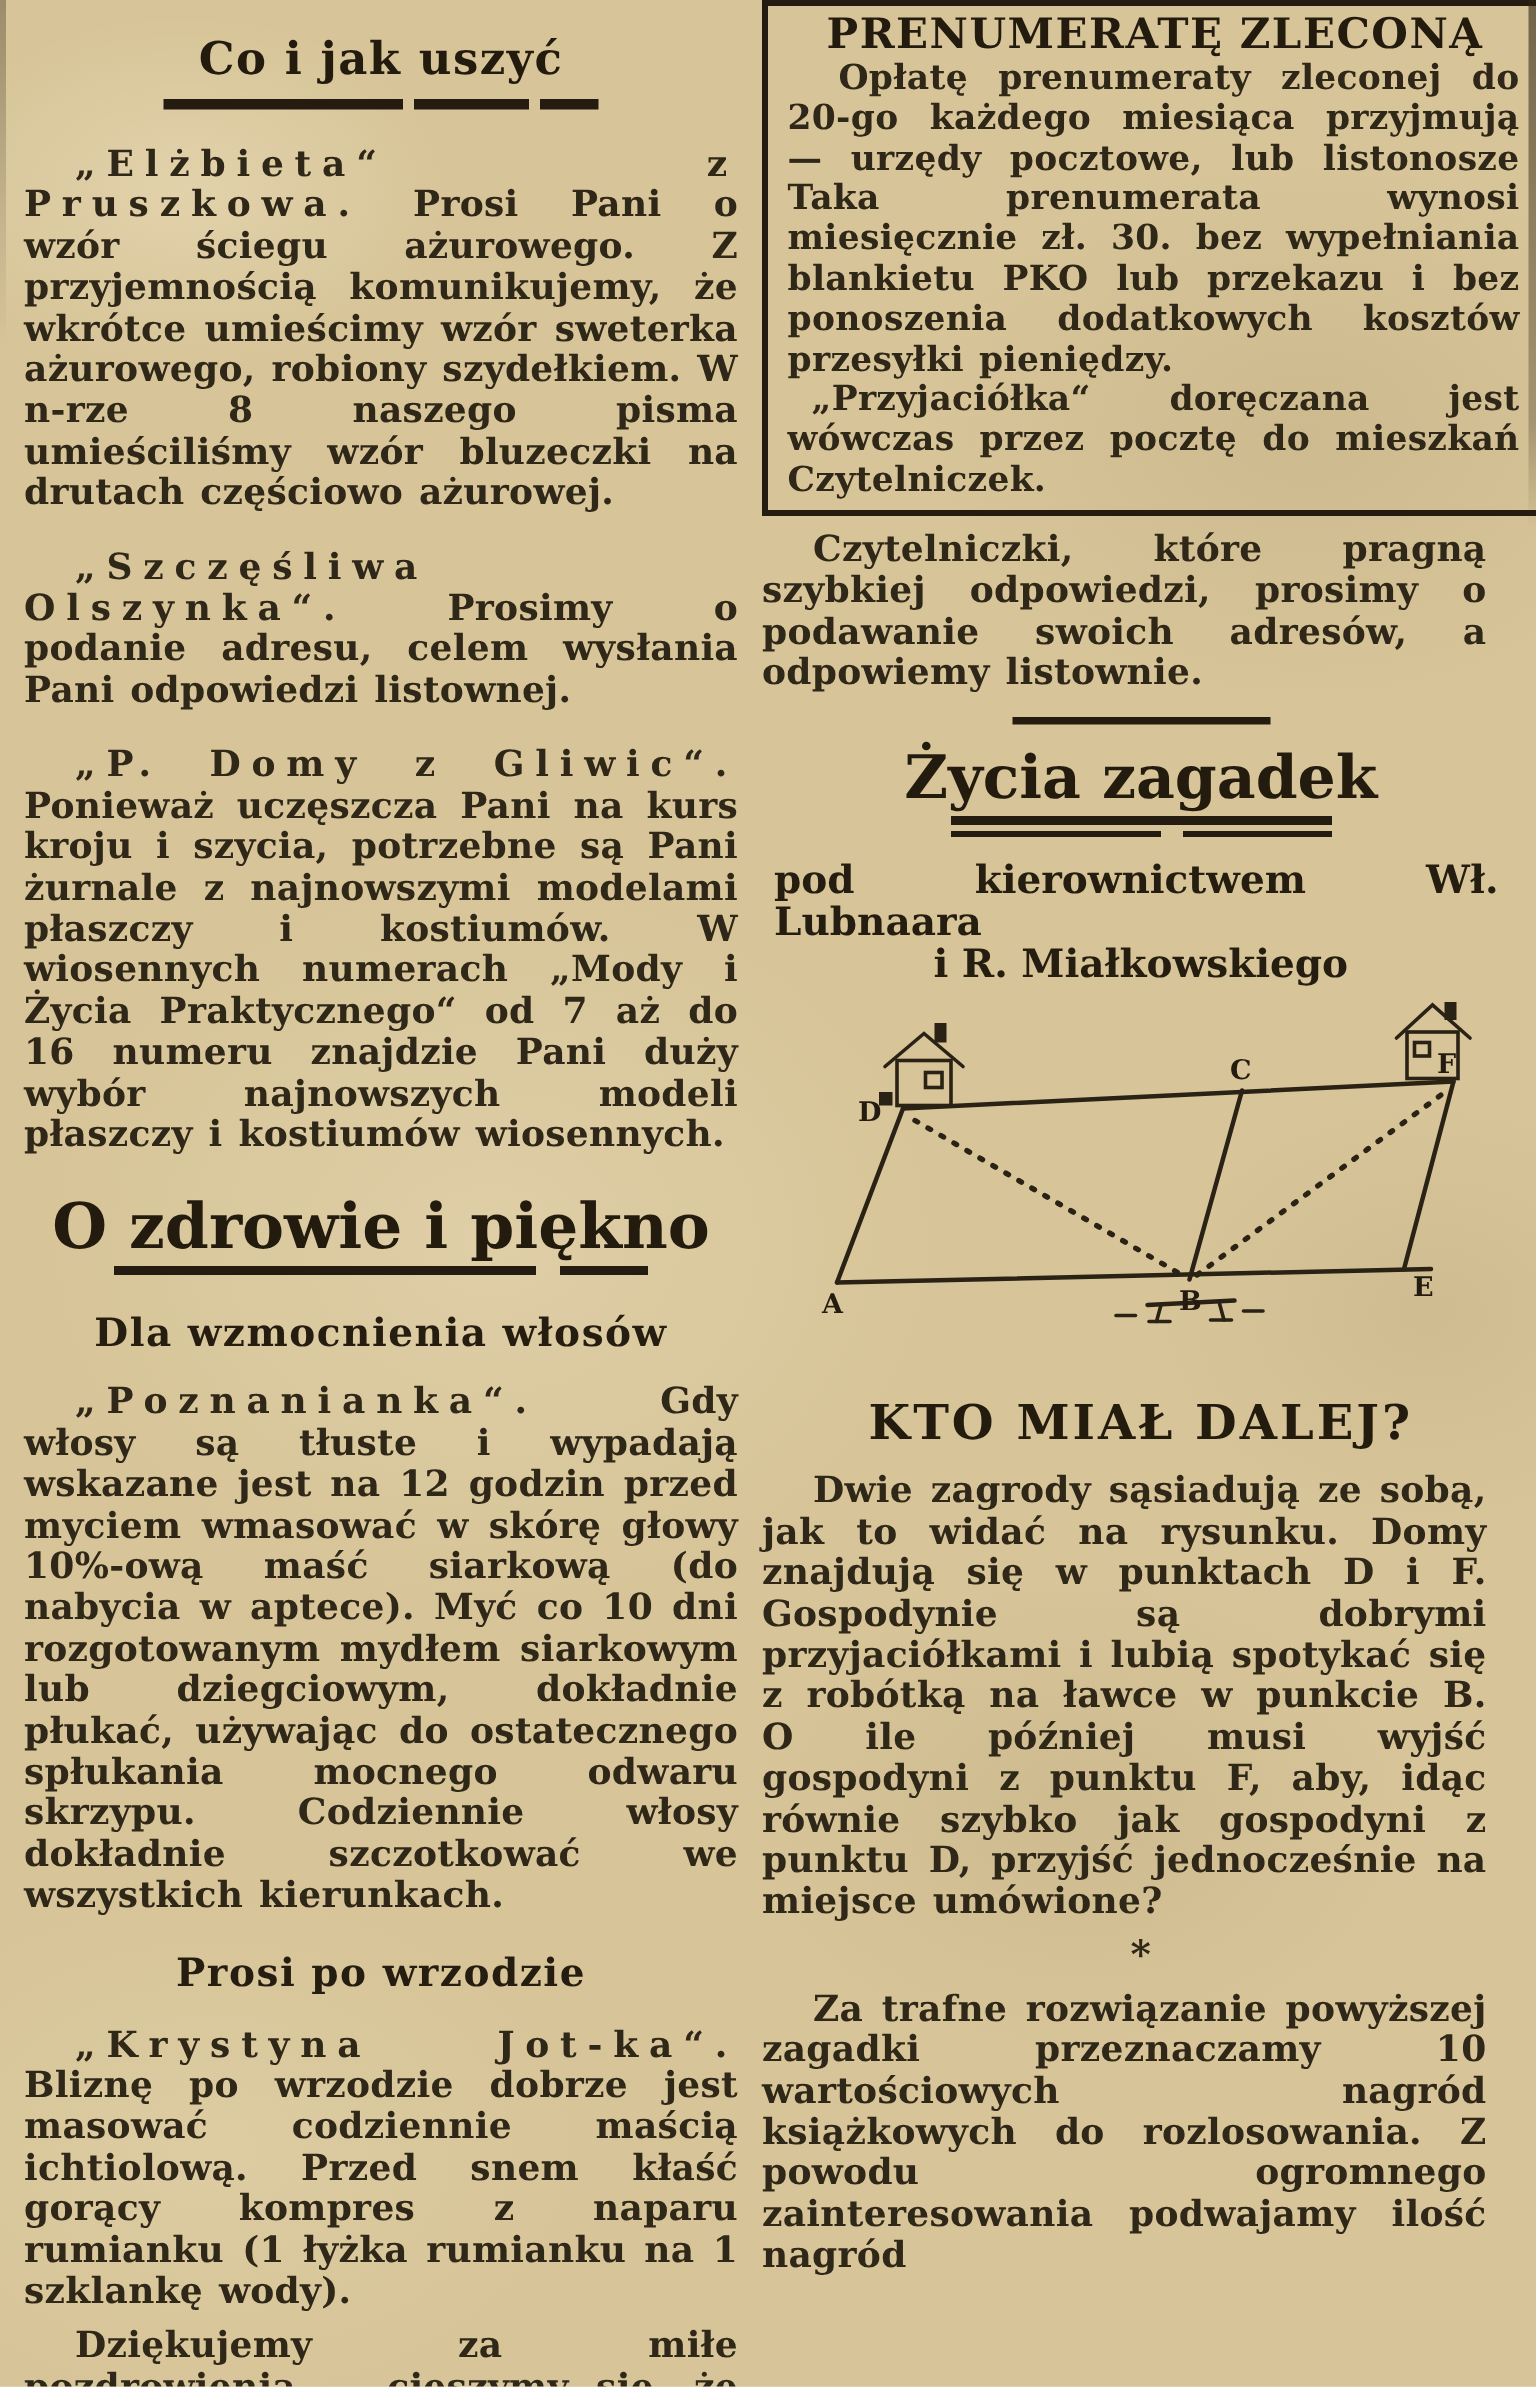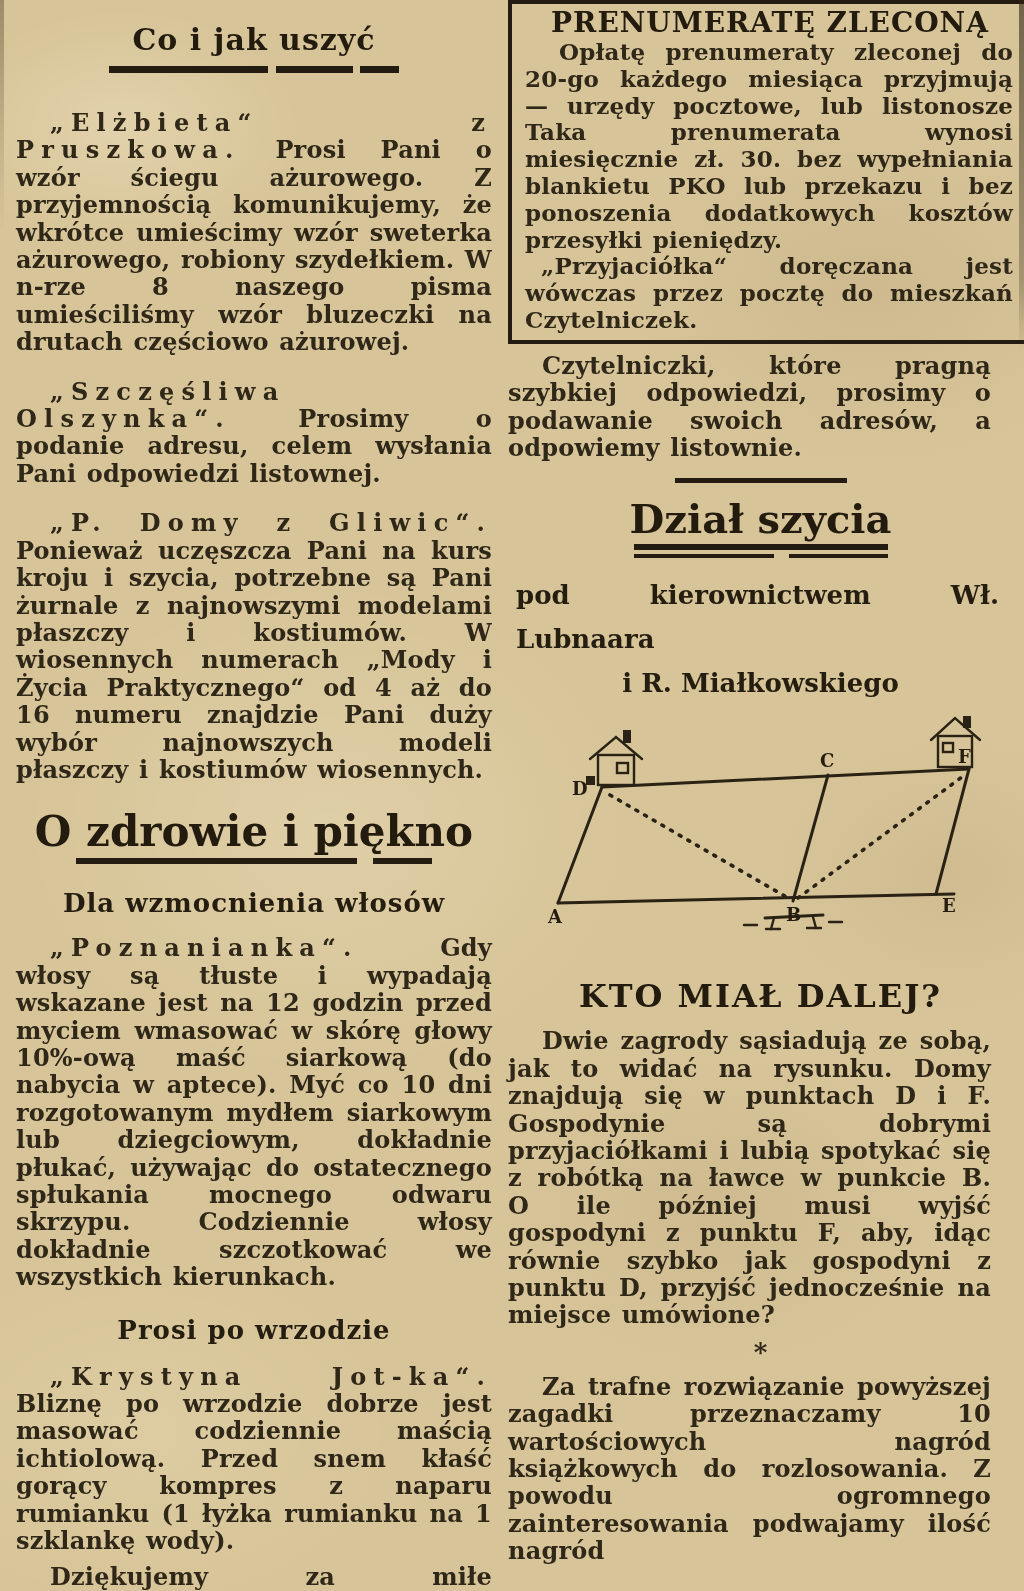--- a/index.html
+++ b/index.html
@@ -32,21 +32,21 @@
   
   .h-main{
     margin:18px 0 0;text-align:center;
     font-size:30px;line-height:44px;font-weight:700;color:#221b0e;
     letter-spacing:1px;
   }
   .rule-h1{
     width:290px;height:7px;margin:4px auto 0;
     background:linear-gradient(90deg,#241c10 0 55%,transparent 55% 57.5%,#241c10 57.5% 84%,transparent 84% 86.5%,#241c10 86.5% 100%);
   }
-  .p-letter1{margin-top:36px;}
+  .p-letter1{margin-top:22px;}
   .p-letter2{margin-top:22px;}
   .p-letter3{margin-top:22px;}
   .h-health{
     margin:26px 0 0;text-align:center;
     font-size:42px;line-height:46px;font-weight:700;color:#221b0e;
   }
   .rule-h2{
     width:356px;height:6px;margin:3px auto 0;
     background:linear-gradient(90deg,#241c10 0 79%,transparent 79% 83.5%,#241c10 83.5% 100%);
   }
@@ -78,21 +78,21 @@
   .divider{width:172px;height:5px;margin:17px auto 0;background:#241c10;}
   .h-puzzle{
     margin:13px 0 0;text-align:center;
     font-size:40px;line-height:46px;font-weight:700;color:#221b0e;
   }
   .rule-dz1{width:254px;height:6px;margin:2px auto 0;background:#241c10;}
   .rule-dz2{
     width:254px;height:4px;margin:4px auto 0;
     background:linear-gradient(90deg,#241c10 0 55%,transparent 55% 61%,#241c10 61% 100%);
   }
-  .byline{font-weight:700;font-size:26px;line-height:44px;color:#251e10;}
+  .byline{font-weight:700;font-size:26px;line-height:28px;color:#251e10;}
   .byline-1{margin-top:15px;text-align:justify;text-align-last:justify;padding:0 14px 0 8px;}
   .byline-2{text-align:center;}
   .diagram{display:block;margin:10px 0 0 14px;}
   .riddle-title{
     margin-top:34px;text-align:center;
     font-size:32px;font-weight:700;color:#221b0e;letter-spacing:2px;
   }
   .riddle-body{margin-top:12px;padding-right:22px;}
   .star{margin-top:8px;text-align:center;font-size:26px;font-weight:700;}
   .p-prize{margin-top:6px;padding-right:22px;}
@@ -117,21 +117,21 @@
 
   <div class="col-left">
 
     <h1 class="h-main">Co i jak uszyć</h1>
     <div class="rule rule-h1"></div>
 
     <p class="body-p p-letter1"><span class="lead">„Elżbieta“ z Pruszkowa.</span> <span>Prosi Pani o wzór ściegu ażurowego. Z przyjemnością komunikujemy, że wkrótce umieścimy wzór sweterka ażurowego, robiony szydełkiem. W n-rze 8 naszego pisma umieściliśmy wzór bluzeczki na drutach częściowo ażurowej.</span></p>
 
     <p class="body-p p-letter2"><span class="lead">„Szczęśliwa Olszynka“.</span> <span>Prosimy o podanie adresu, celem wysłania Pani odpowiedzi listownej.</span></p>
 
-    <p class="body-p p-letter3"><span class="lead">„P. Domy z Gliwic“.</span> <span>Ponieważ uczęszcza Pani na kurs kroju i szycia, potrzebne są Pani żurnale z najnowszymi modelami płaszczy i kostiumów. W wiosennych numerach „Mody i Życia Praktycznego“ od 4 aż do 16 numeru znajdzie Pani duży wybór najnowszych modeli płaszczy i kostiumów wiosennych.</span></p>
+    <p class="body-p p-letter3"><span class="lead">„P. Domy z Gliwic“.</span> <span>Ponieważ uczęszcza Pani na kurs kroju i szycia, potrzebne są Pani żurnale z najnowszymi modelami płaszczy i kostiumów. W wiosennych numerach „Mody i Życia Praktycznego“ od 7 aż do 16 numeru znajdzie Pani duży wybór najnowszych modeli płaszczy i kostiumów wiosennych.</span></p>
 
     <h1 class="h-health">O zdrowie i piękno</h1>
     <div class="rule rule-h2"></div>
 
     <p class="subhead">Dla wzmocnienia włosów</p>
 
     <p class="body-p p-hair"><span class="lead">„Poznanianka“.</span> <span>Gdy włosy są tłuste i wypadają wskazane jest na 12 godzin przed myciem wmasować w skórę głowy 10%-ową maść siarkową (do nabycia w aptece). Myć co 10 dni rozgotowanym mydłem siarkowym lub dziegciowym, dokładnie płukać, używając do ostatecznego spłukania mocnego odwaru skrzypu. Codziennie włosy dokładnie szczotkować we wszystkich kierunkach.</span></p>
 
     <p class="subhead">Prosi po wrzodzie</p>
 
@@ -145,21 +145,21 @@
     <div class="sub-box">
       <div class="box-title">PRENUMERATĘ ZLECONĄ</div>
       <p class="body-p box-p">Opłatę prenumeraty zleconej do 20-go każdego miesiąca przyjmują — urzędy pocztowe, lub listonosze Taka prenumerata wynosi miesięcznie zł. 30. bez wypełniania blankietu PKO lub przekazu i bez ponoszenia dodatkowych kosztów przesyłki pieniędzy.</p>
       <p class="body-p box-p box-p2">„Przyjaciółka“ doręczana jest wówczas przez pocztę do mieszkań Czytelniczek.</p>
     </div>
 
     <p class="body-p notice-body">Czytelniczki, które pragną szybkiej odpowiedzi, prosimy o podawanie swoich adresów, a odpowiemy listownie.</p>
 
     <div class="divider"></div>
 
-    <h1 class="h-puzzle">Dział szycia</h1>
+    <h1 class="h-puzzle">Życia zagadek</h1>
     <div class="rule rule-dz1"></div>
     <div class="rule rule-dz2"></div>
 
     <p class="byline byline-1">pod kierownictwem Wł. Lubnaara</p>
     <p class="byline byline-2">i R. Miałkowskiego</p>
 
     <svg class="diagram" width="472" height="228" viewBox="0 0 472 228" xmlns="http://www.w3.org/2000/svg">
 
       <line class="dline" x1="80" y1="72" x2="447" y2="54"></line>
       <line class="dline" x1="36" y1="188" x2="432" y2="179"></line>

